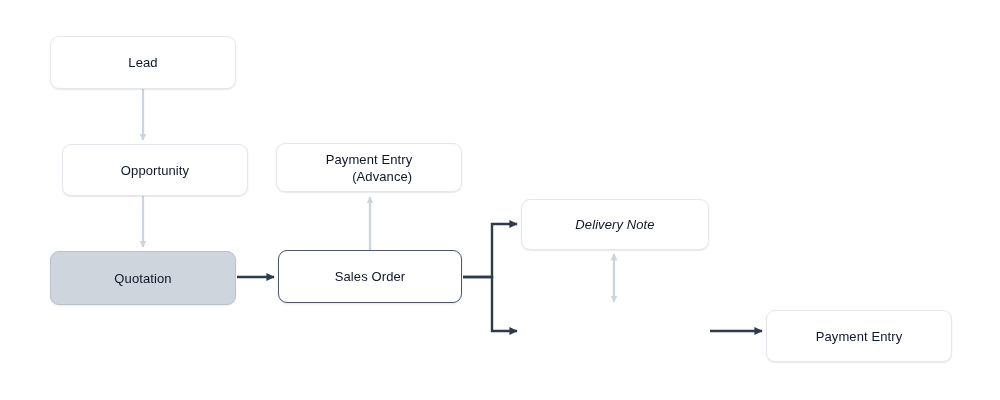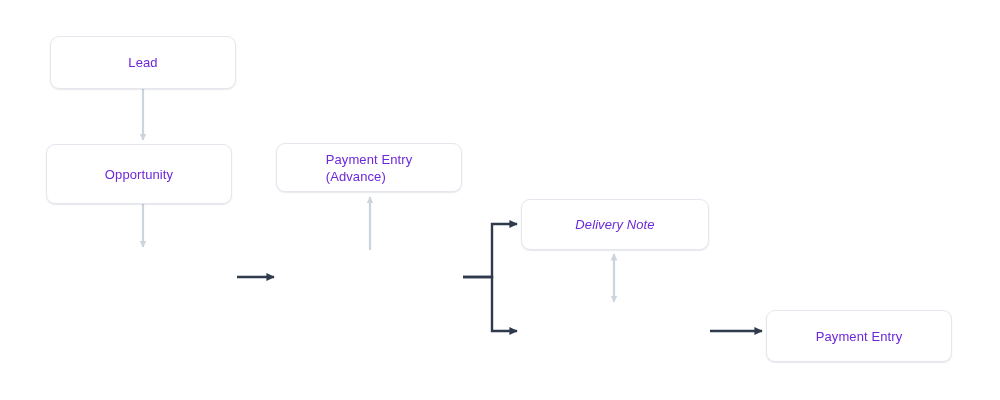--- a/index.html
+++ b/index.html
@@ -24,26 +24,26 @@
     top: 0;
     width: 1000px;
     height: 400px;
   }
   .node {
     position: absolute;
     box-sizing: border-box;
     display: flex;
     align-items: center;
     justify-content: center;
-    text-align: left;
+    text-align: right;
     border-radius: 9px;
     font-size: 13px;
     line-height: 17px;
     letter-spacing: 0.1px;
-    color: #6d28d9;
+    color: #0f172a;
     background: #ffffff;
     border: 1px solid #e4e8ee;
     box-shadow: 0 1px 2px rgba(45, 55, 72, 0.07), 0 1px 1px rgba(45, 55, 72, 0.04);
     white-space: pre-line;
     z-index: 2;
   }
   .node.active {
     border: 1.4px solid #4c5868;
     box-shadow: 0 1px 2px rgba(45, 55, 72, 0.12);
   }
@@ -98,19 +98,21 @@
     <g>
       <line x1="614" y1="254" x2="614" y2="302" stroke="#ccd4de" stroke-width="2.2" marker-start="url(#arrow-light-rev)" marker-end="url(#arrow-light)"></line>
     </g>
 
     <g>
       <line x1="710" y1="331" x2="762" y2="331" stroke="#2f3b4c" stroke-width="2.4" marker-end="url(#arrow-dark)"></line>
     </g>
   </svg>
 
   <div class="node" style="left: 50px; top: 36px; width: 186px; height: 53px;">Lead</div>
-  <div class="node" style="left: 46px; top: 144px; width: 186px; height: 60px;">Opportunity</div>
+  <div class="node" style="left: 62px; top: 144px; width: 186px; height: 52px;">Opportunity</div>
+  <div class="node selected" style="left: 50px; top: 251px; width: 186px; height: 54px;">Quotation</div>
   <div class="node" style="left: 276px; top: 143px; width: 186px; height: 49px;">Payment Entry
 (Advance)</div>
+  <div class="node active" style="left: 278px; top: 250px; width: 184px; height: 53px;">Sales Order</div>
   <div class="node" style="left: 521px; top: 199px; width: 188px; height: 51px; font-style: italic;">Delivery Note</div>
   <div class="node" style="left: 766px; top: 310px; width: 186px; height: 52px;">Payment Entry</div>
 
 </div>
 
 </body></html>

